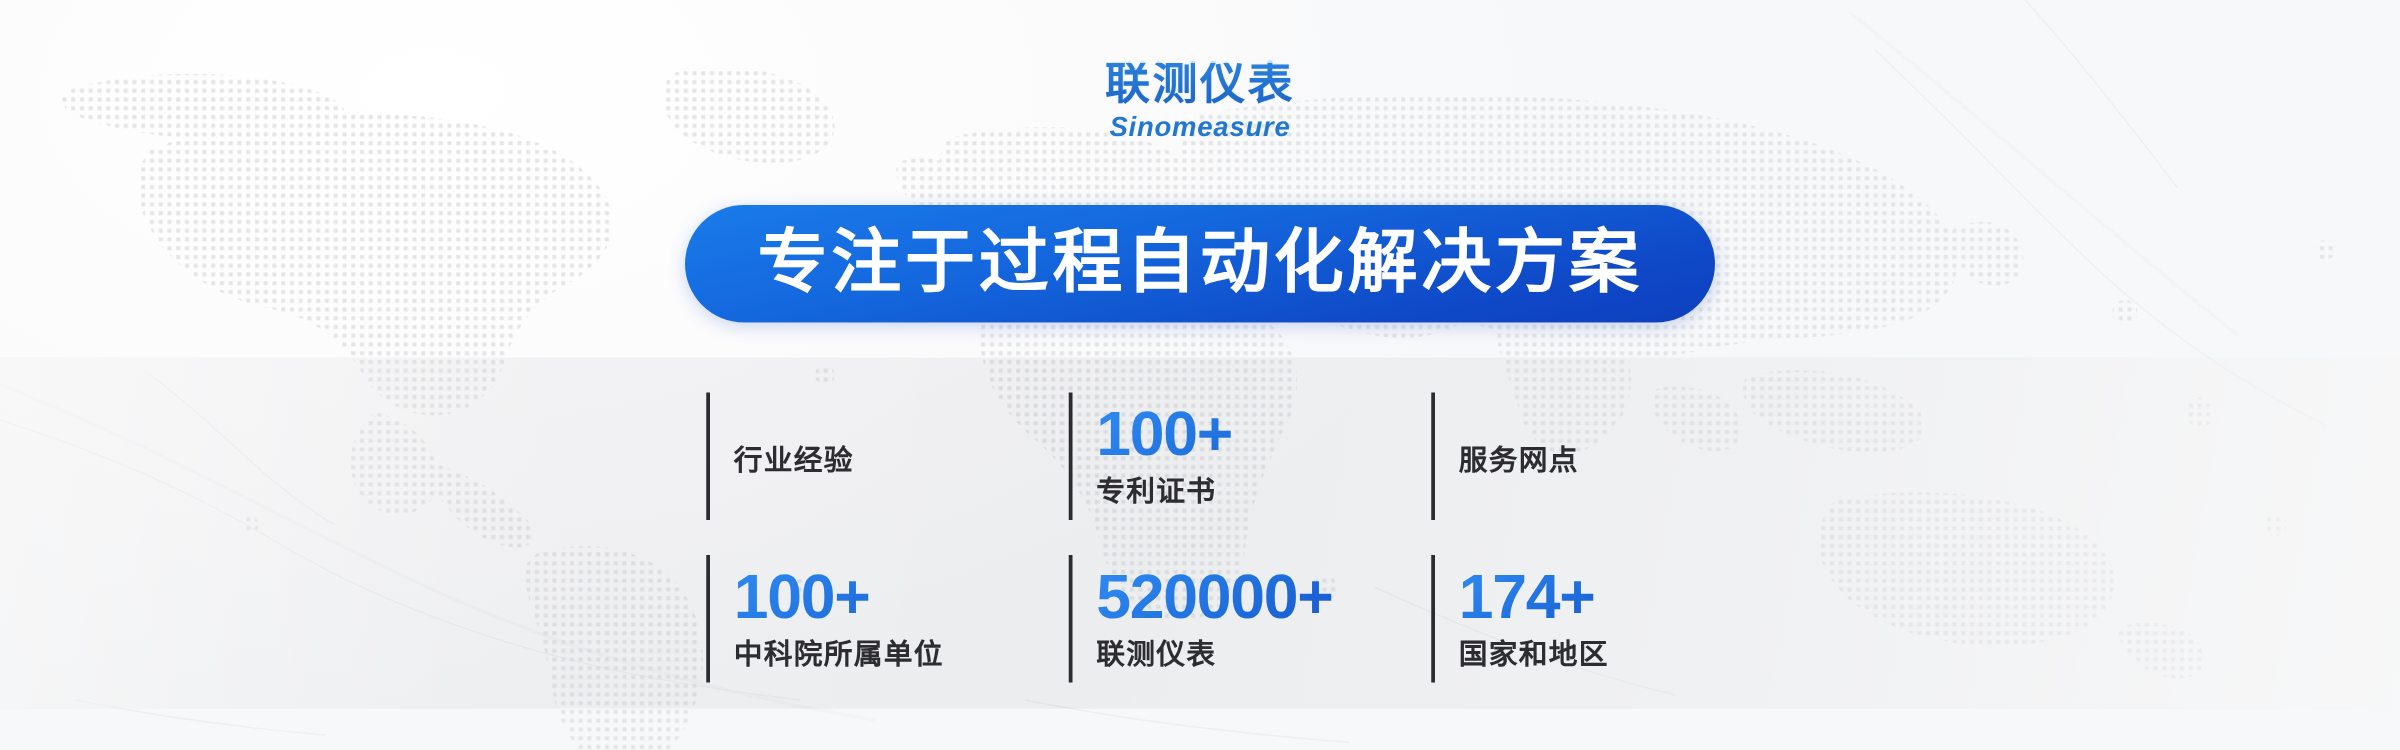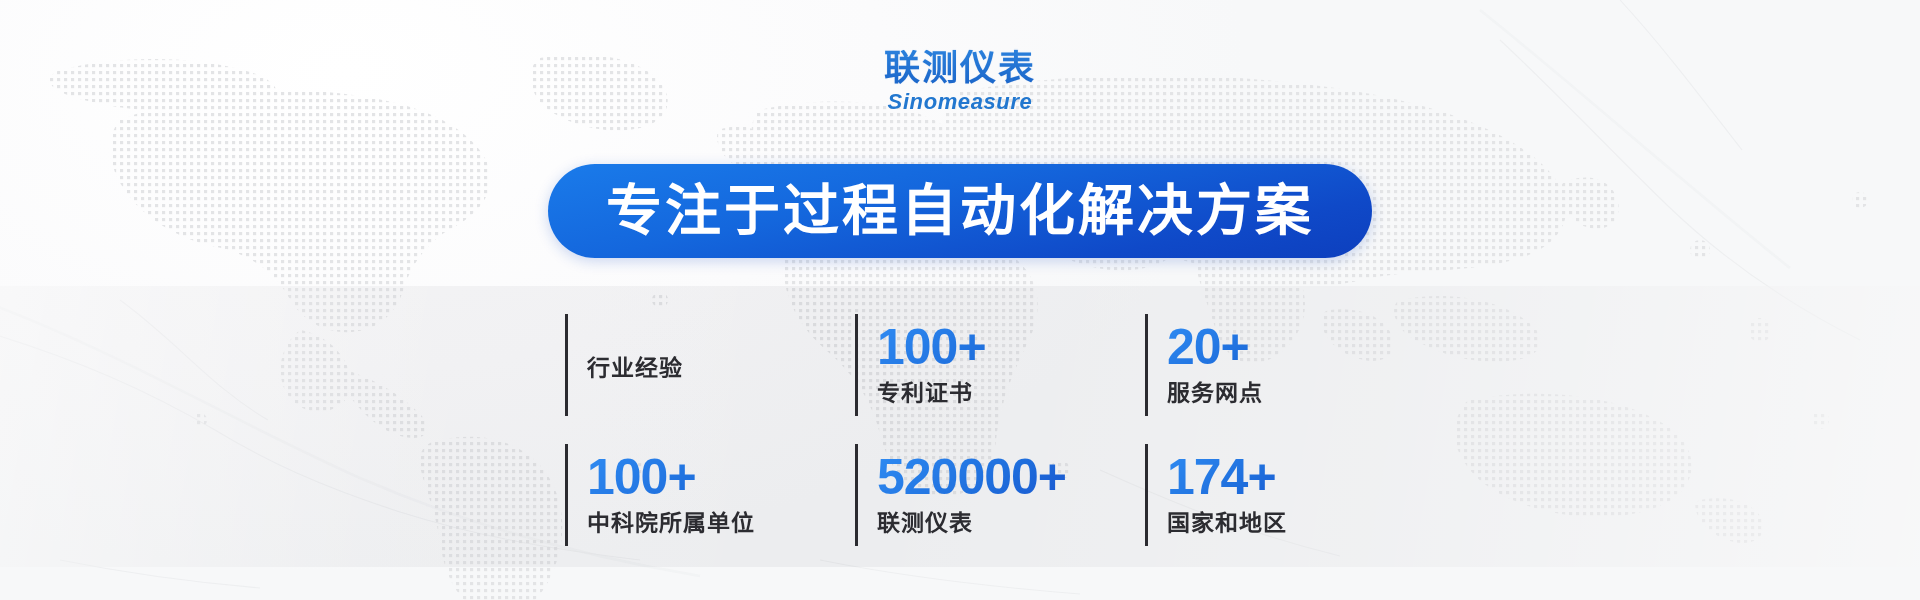--- a/index.html
+++ b/index.html
@@ -321,21 +321,20 @@
       <div class="stat">
         <div class="stat-label">行业经验</div>
       </div>
 
       <div class="stat">
         <div class="stat-num"><span>100+</span><span class="suffix-cn"></span></div>
         <div class="stat-label">专利证书</div>
       </div>
 
       <div class="stat">
-        <div class="stat-num"><span>20+</span><span class="suffix-cn"></span></div>
         <div class="stat-label">服务网点</div>
       </div>
 
       <div class="stat">
         <div class="stat-num"><span>100+</span><span class="suffix-cn"></span></div>
         <div class="stat-label">中科院所属单位</div>
       </div>
 
       <div class="stat">
         <div class="stat-num"><span>520000+</span><span class="suffix-cn"></span></div>

